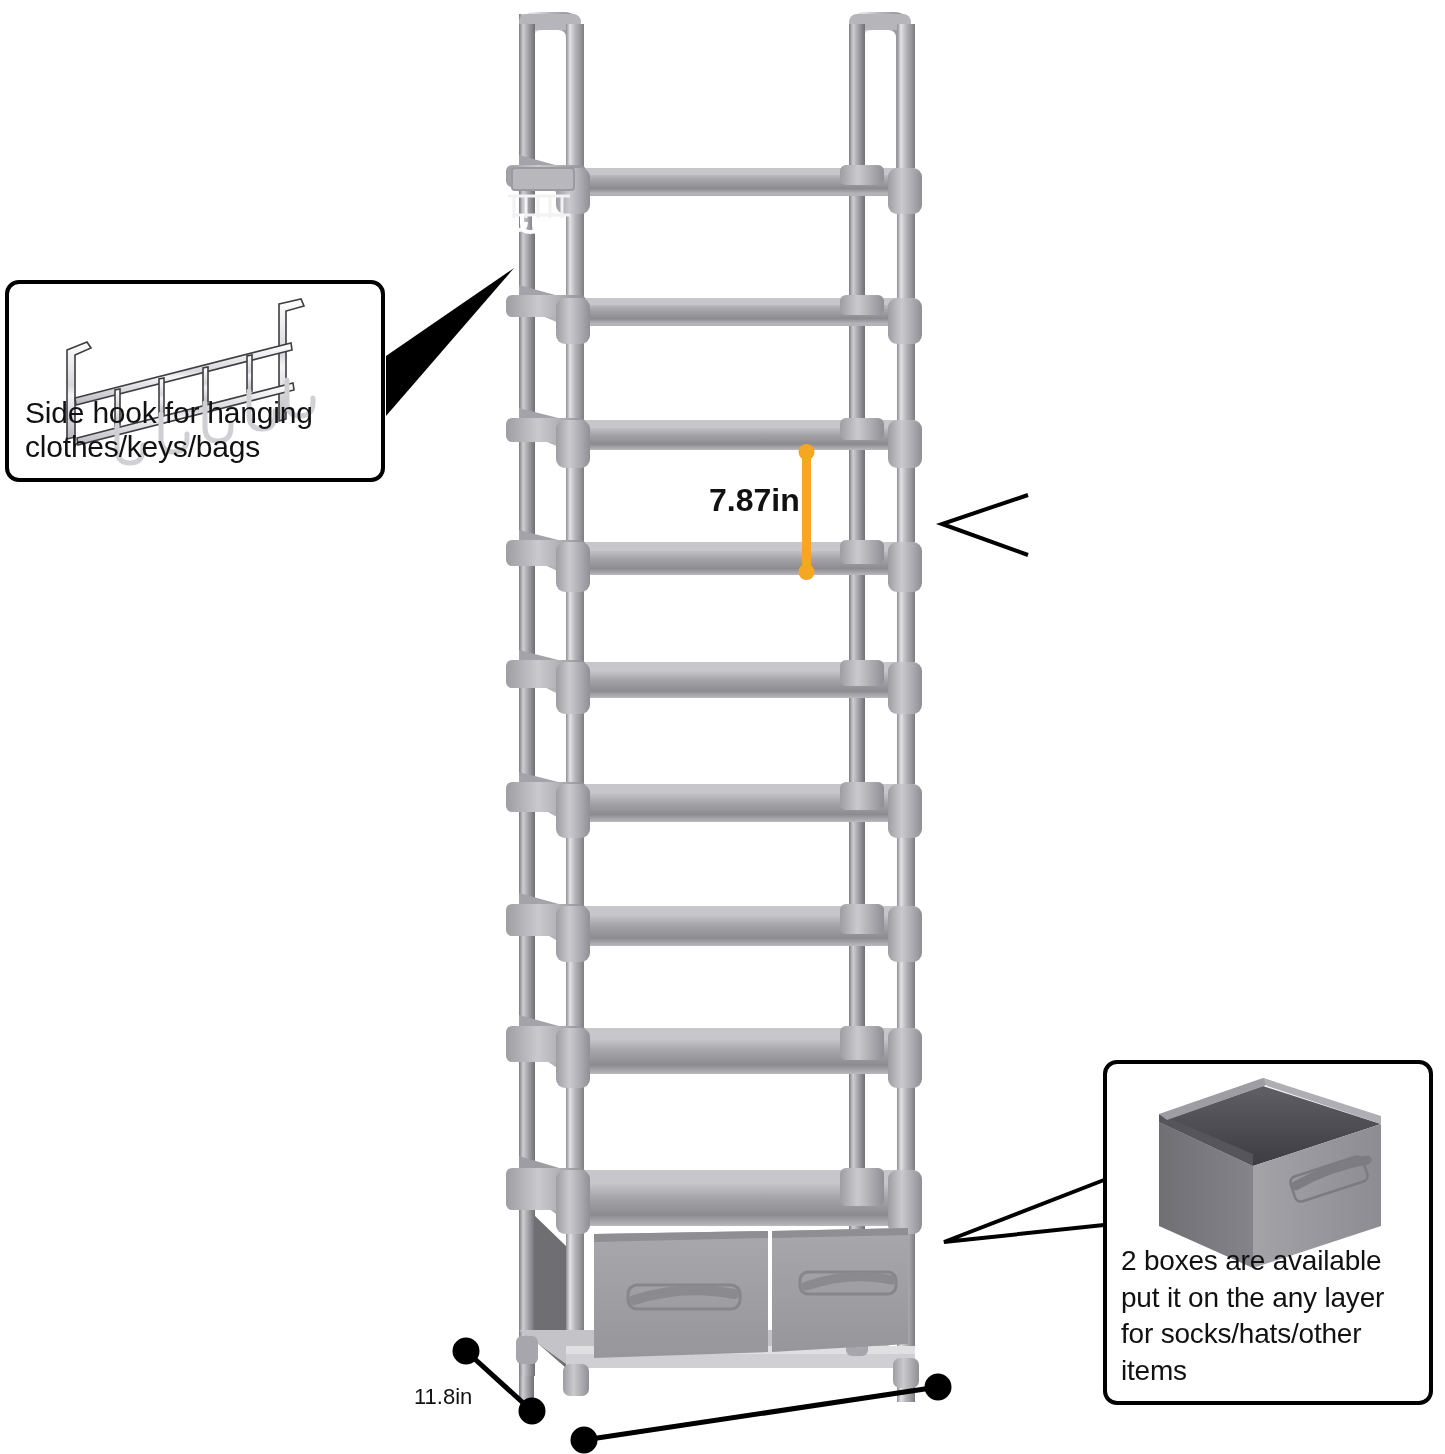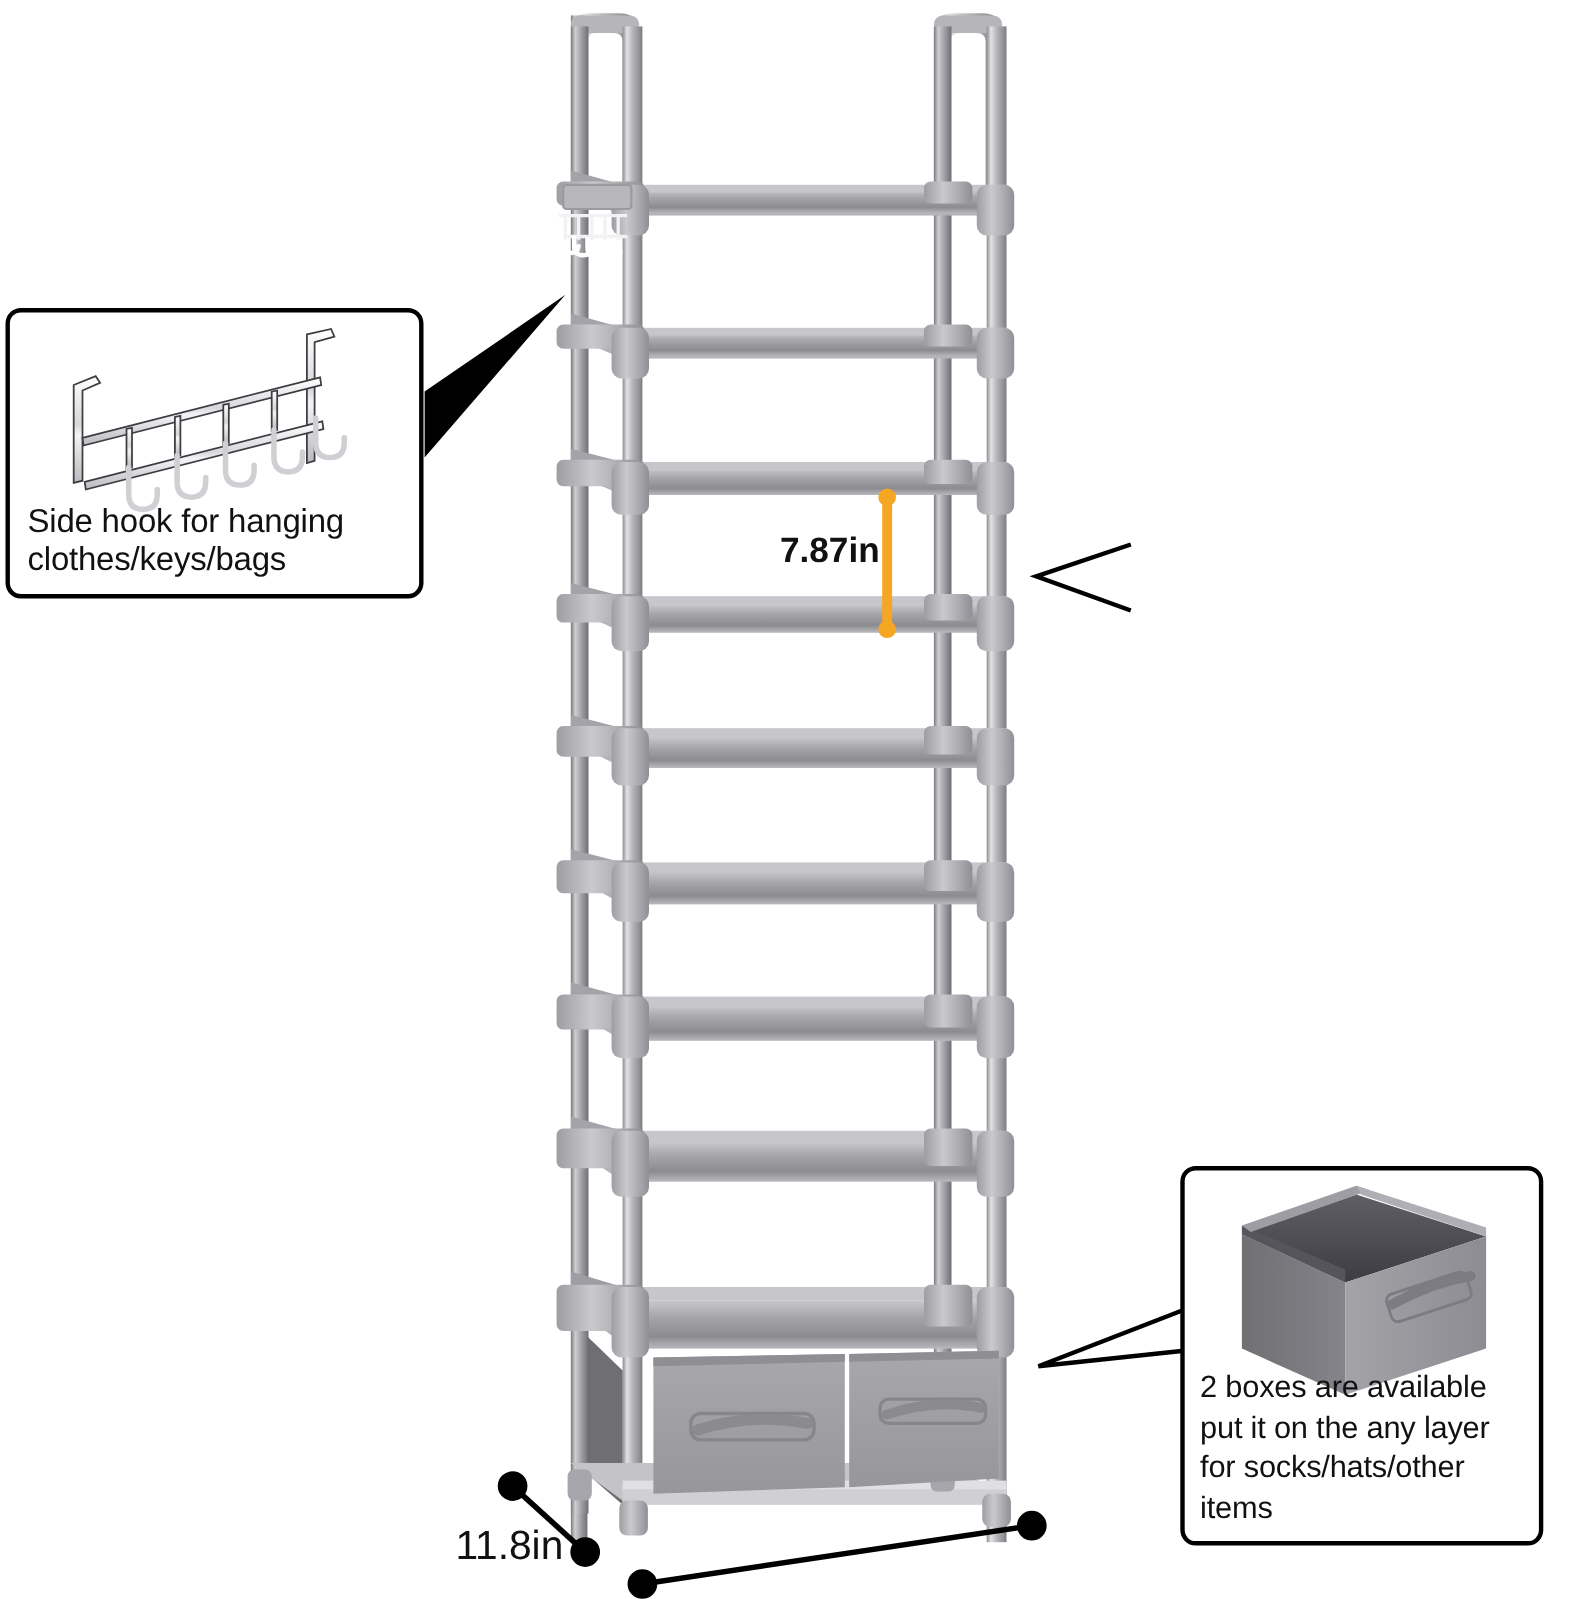--- a/index.html
+++ b/index.html
@@ -7,31 +7,31 @@
        font-family:"Liberation Sans","DejaVu Sans",sans-serif;color:#111;}
   .stage{position:absolute;left:0;top:0;width:1445px;height:1454px;}
   svg.layer{position:absolute;left:0;top:0;width:1445px;height:1454px;overflow:visible;}
 
   
   .callout{position:absolute;background:#fff;border:4px solid #000;border-radius:14px;
            box-sizing:border-box;z-index:5;}
   .callout .ctext{position:absolute;left:0;right:0;font-size:29px;line-height:1.18;
                   color:#111;letter-spacing:-0.2px;white-space:pre-line;}
 
-  #callout-hook{left:5px;top:280px;width:380px;height:264px;}
+  #callout-hook{left:5px;top:280px;width:380px;height:202px;}
   #callout-hook .ctext{bottom:14px;padding:0 16px;font-size:30px;line-height:1.13;}
 
   #callout-height{left:1028px;top:440px;width:330px;height:175px;}
   #callout-height .ctext{top:14px;padding:0 16px;font-size:28px;line-height:1.30;}
 
-  #callout-boxes{left:1073px;top:1060px;width:330px;height:345px;}
+  #callout-boxes{left:1103px;top:1060px;width:330px;height:345px;}
   #callout-boxes .ctext{bottom:12px;padding:0 14px;font-size:28px;line-height:1.30;}
 
   
-  .dimlabel{position:absolute;font-size:37px;color:#111;z-index:6;}
+  .dimlabel{position:absolute;font-size:22px;color:#111;z-index:6;}
   #dim-depth{left:414px;top:1384px;}
   #dim-width{left:776px;top:1458px;font-weight:bold;}
   #dim-gap{left:709px;top:482px;font-size:32px;font-weight:700;z-index:6;}
 
   
   .hookart{position:absolute;left:30px;top:14px;width:330px;height:170px;}
   
   .boxart{position:absolute;left:28px;top:10px;width:280px;height:215px;}
 </style>
 </head>

